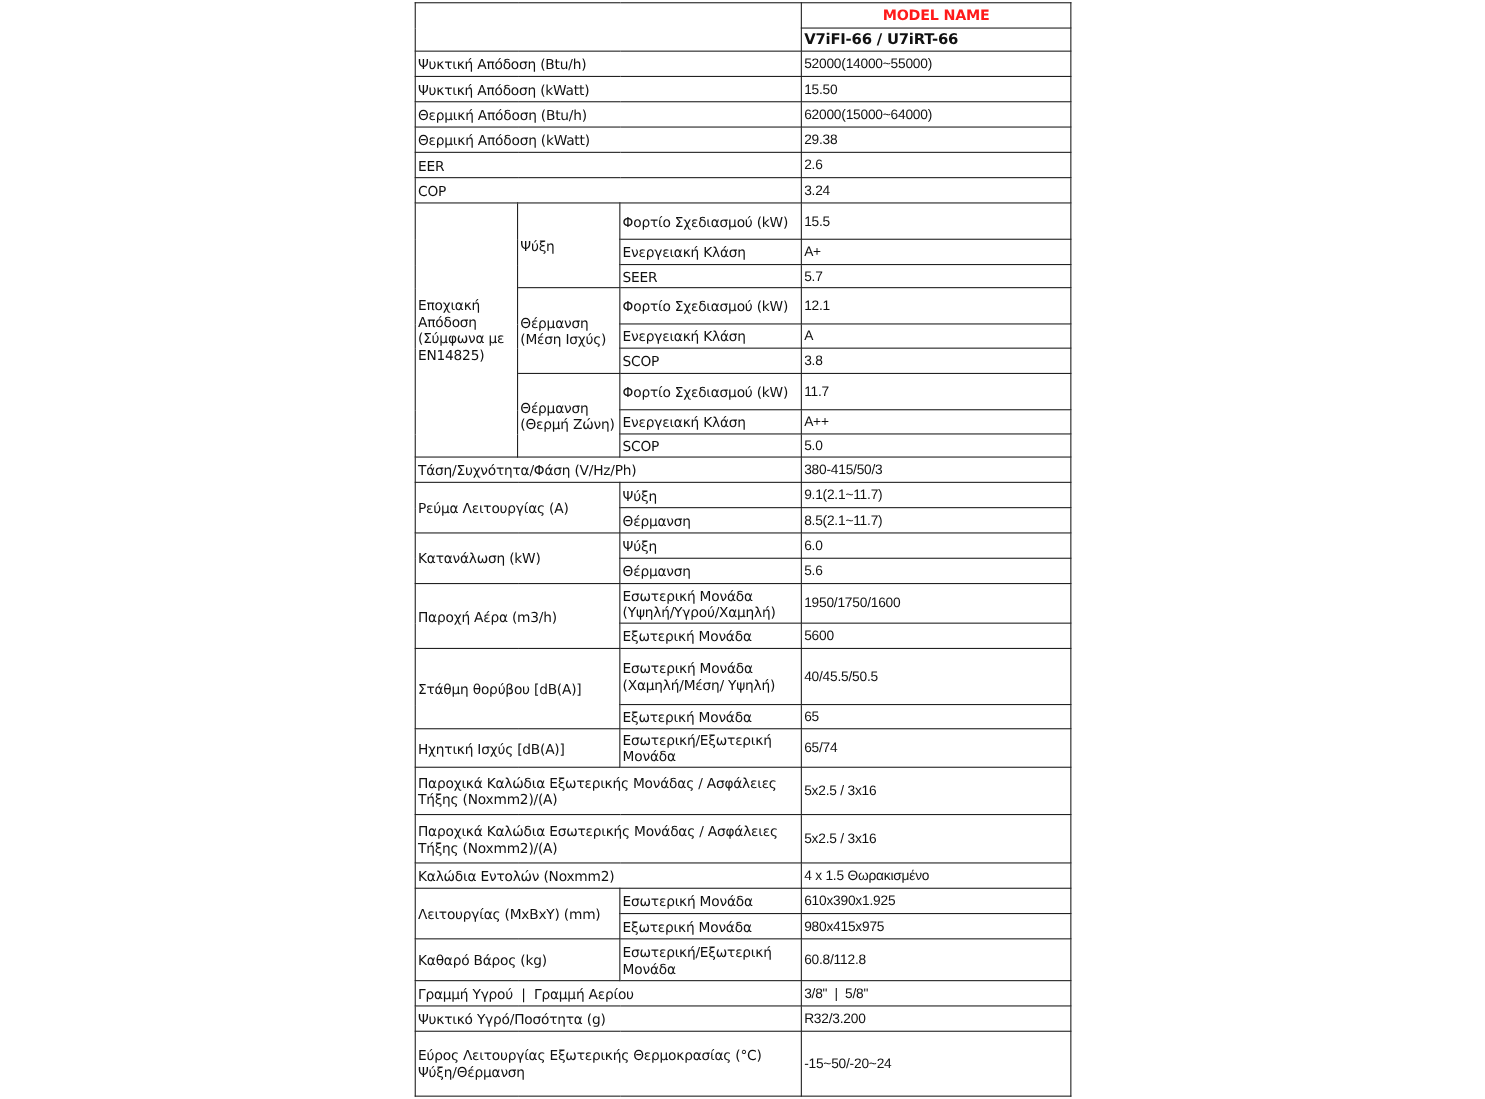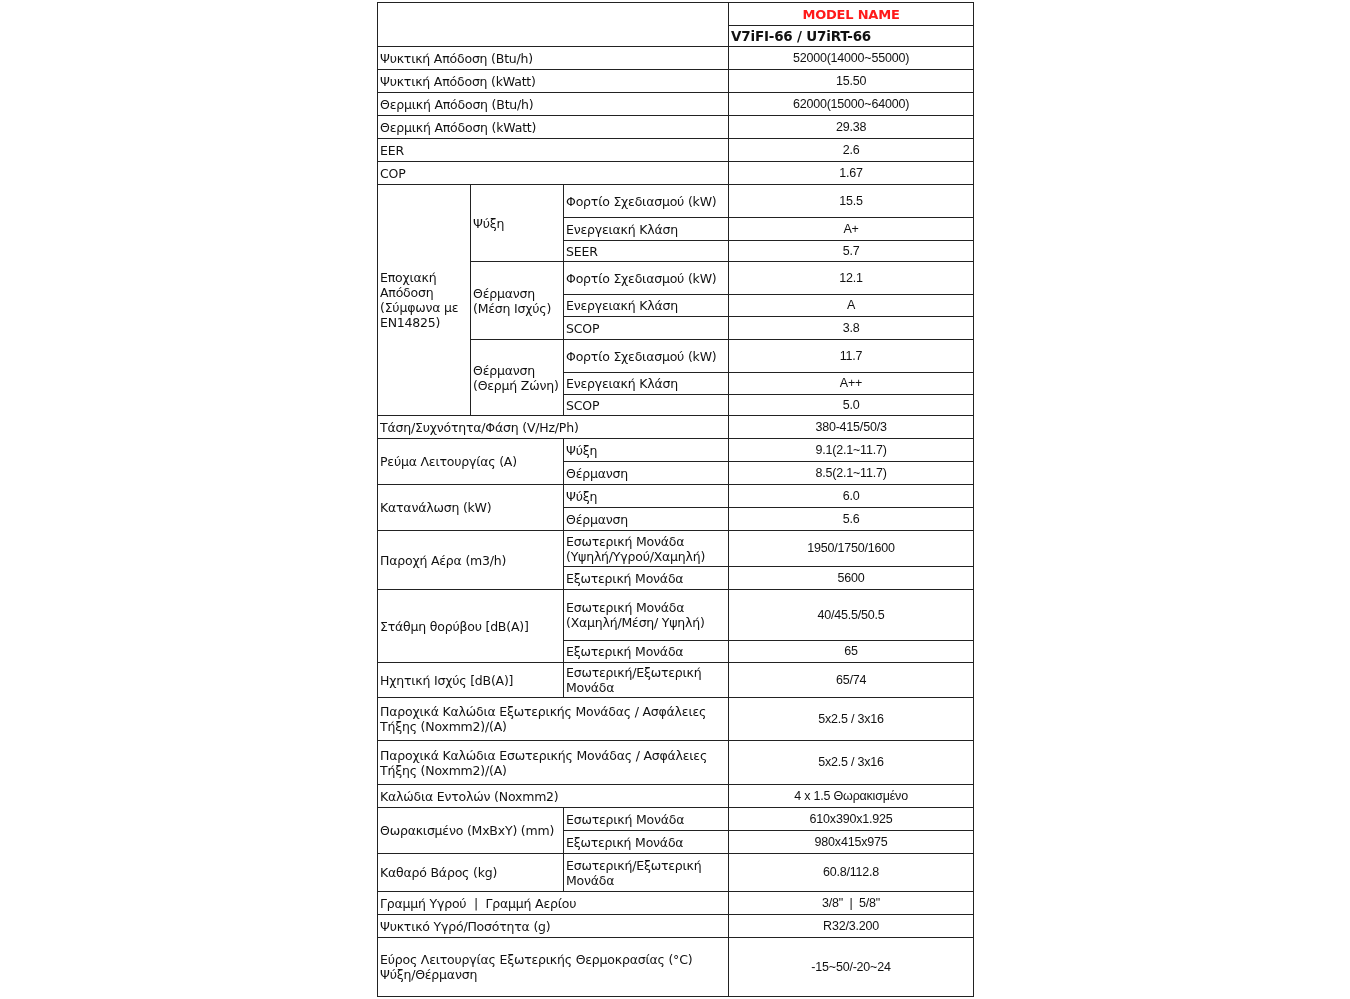--- a/index.html
+++ b/index.html
@@ -12,21 +12,21 @@
     font-size: 12.5px;
     letter-spacing: -0.2px;
   }
   #spec-table td {
     border: 1.5px solid #222;
     padding: 0 2px;
     vertical-align: middle;
     line-height: 15px;
     overflow: hidden;
   }
-  #spec-table td.val { text-align: center; font-family: "Liberation Sans", sans-serif; font-size: 12.5px; }
+  #spec-table td.val { font-family: "Liberation Sans", sans-serif; font-size: 12.5px; }
   #spec-table td.hdr-model { text-align: center; font-weight: bold; color: #ff1a1a; font-size: 13px; }
   #spec-table td.hdr-code { text-align: left; font-weight: bold; font-size: 13.5px; }
   col.c1 { width: 93px; } col.c2 { width: 93px; } col.c3 { width: 165px; } col.c4 { width: 245px; }
 </style>
 </head>
 <body>
 
 <table id="spec-table">
   <colgroup>
       <col class="c1">
@@ -58,21 +58,21 @@
     <tr style="height:23px">
       <td colspan="3">Θερμική Απόδοση (kWatt)</td>
       <td class="val">29.38</td>
     </tr>
     <tr style="height:23px">
       <td colspan="3">EER</td>
       <td class="val">2.6</td>
     </tr>
     <tr style="height:23px">
       <td colspan="3">COP</td>
-      <td class="val">1.67</td>
+      <td class="val">3.24</td>
     </tr>
 
     <tr style="height:33px">
       <td rowspan="9">Εποχιακή Απόδοση (Σύμφωνα με EN14825)</td>
       <td rowspan="3">Ψύξη</td>
       <td>Φορτίο Σχεδιασμού (kW)</td>
       <td class="val">15.5</td>
     </tr>
     <tr style="height:23px">
       <td>Ενεργειακή Κλάση</td>
@@ -168,21 +168,21 @@
       <td colspan="3">Παροχικά Καλώδια Εσωτερικής Μονάδας / Ασφάλειες Τήξης  (Noxmm2)/(A)</td>
       <td class="val">5x2.5 / 3x16</td>
     </tr>
 
     <tr style="height:23px">
       <td colspan="3">Καλώδια Εντολών (Noxmm2)</td>
       <td class="val">4 x 1.5 Θωρακισμένο</td>
     </tr>
 
     <tr style="height:23px">
-      <td colspan="2" rowspan="2">Θωρακισμένο (MxBxY) (mm)</td>
+      <td colspan="2" rowspan="2">Λειτουργίας (MxBxY) (mm)</td>
       <td>Εσωτερική Μονάδα</td>
       <td class="val">610x390x1.925</td>
     </tr>
     <tr style="height:23px">
       <td>Εξωτερική Μονάδα</td>
       <td class="val">980x415x975</td>
     </tr>
 
     <tr style="height:38px">
       <td colspan="2">Καθαρό Βάρος (kg)</td>

